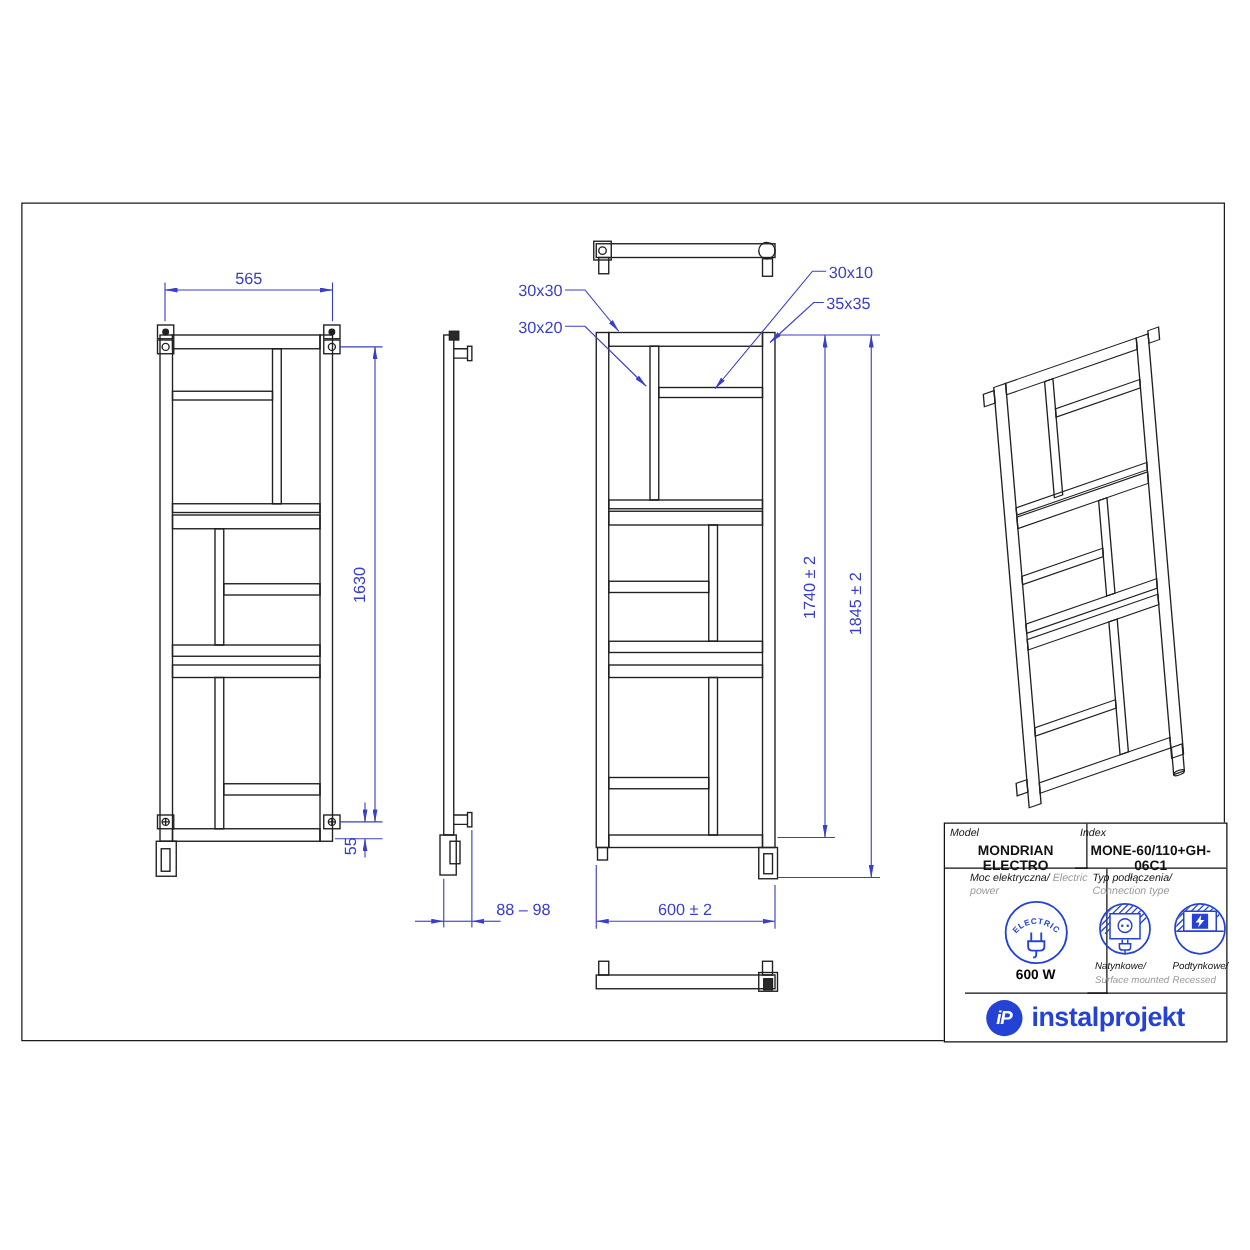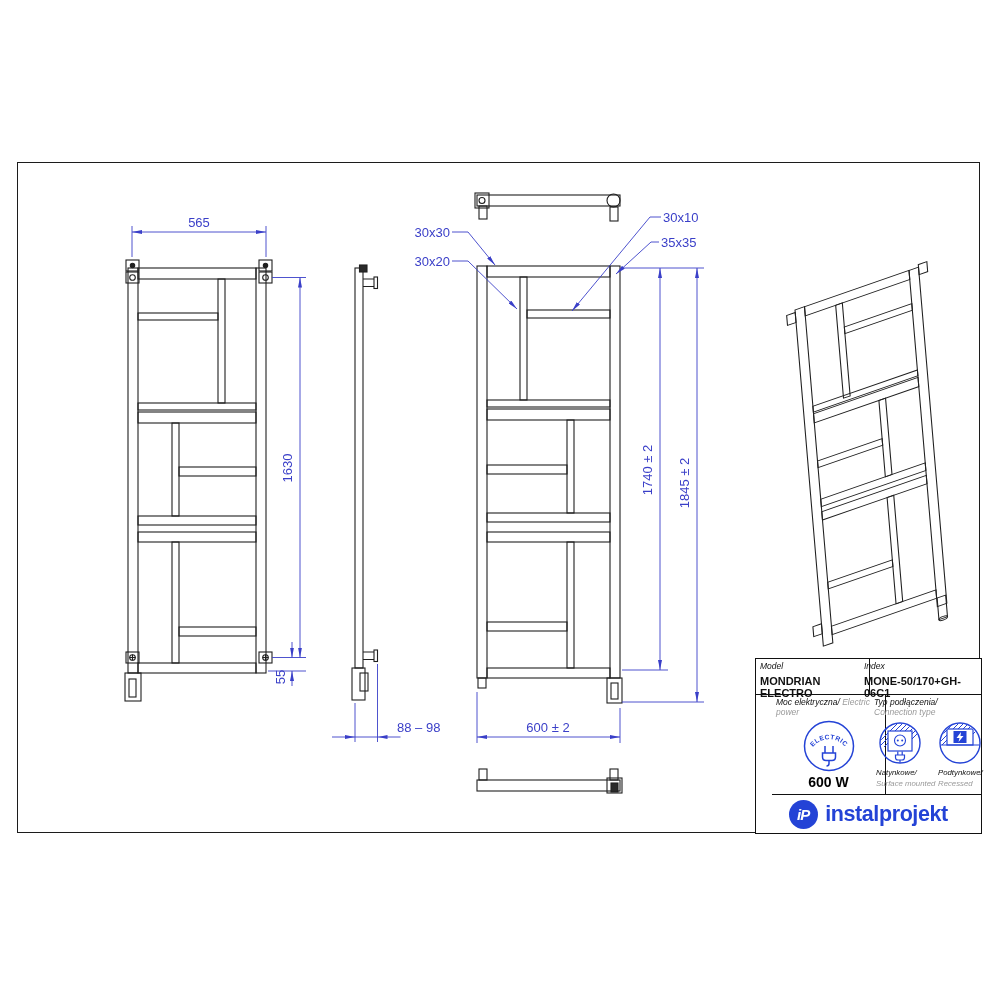--- a/index.html
+++ b/index.html
@@ -12,23 +12,23 @@
   
   #tblock{left:755px;top:658px;width:227px;height:176px;border:1.6px solid #111;box-sizing:border-box;background:#fff;}
   .cell{position:absolute;box-sizing:border-box;}
   #r1c1{left:0;top:0;width:114px;height:36px;border-right:1.4px solid #111;border-bottom:1.4px solid #111;padding:2px 4px;}
   #r1c2{left:104px;top:0;right:0;height:36px;border-bottom:1.4px solid #111;padding:2px 4px;}
   #r2c1{left:16px;top:36px;width:114px;height:100px;border-right:1.4px solid #111;border-bottom:1.4px solid #111;padding:2px 4px;}
   #r2c2{left:114px;top:36px;right:0;height:100px;border-bottom:1.4px solid #111;padding:2px 4px;}
   #r3{left:0;top:136px;right:0;bottom:0;display:flex;align-items:center;justify-content:center;gap:7px;}
   .hdr{font-size:8.5px;font-style:italic;color:#111;line-height:1.2;}
   .hdr .gray{color:#9a9a9a;}
-  .val{font-size:11px;font-weight:bold;color:#111;text-align:left;margin-top:4px;letter-spacing:0;}
+  .val{font-size:11px;font-weight:bold;color:#111;text-align:center;margin-top:4px;letter-spacing:0;}
   #power-cell-inner{display:flex;flex-direction:column;align-items:center;}
-  #power-val{font-size:14px;font-weight:bold;margin-top:1px;}
+  #power-val{font-size:11px;font-weight:bold;margin-top:1px;}
   .conn-cols{display:flex;gap:14px;margin-top:4px;margin-left:2px;}
   .conn-col{display:flex;flex-direction:column;align-items:flex-start;width:48px;}
   .conn-col svg{align-self:center;}
   .ic-lbl{font-size:7.8px;font-style:italic;color:#111;line-height:1.3;margin-top:3px;white-space:nowrap;}
   .ic-lbl2{font-size:7.8px;font-style:italic;color:#9a9a9a;line-height:1.2;white-space:nowrap;}
   #logo-mono{width:29px;height:29px;border-radius:50%;background:#2443d6;color:#fff;display:flex;
              align-items:center;justify-content:center;font-weight:bold;font-style:italic;font-size:15px;
              letter-spacing:-1px;padding-right:1px;box-sizing:border-box;}
   #logo-text{color:#2443d6;font-weight:bold;font-size:21.5px;letter-spacing:-0.4px;}
   #footnote{left:23px;top:817px;width:620px;font-size:10px;}
@@ -206,21 +206,21 @@
     </g>
   </svg>
 
   <div id="tblock" class="abs">
     <div id="r1c1" class="cell">
       <div class="hdr">Model</div>
       <div class="val">MONDRIAN ELECTRO</div>
     </div>
     <div id="r1c2" class="cell">
       <div class="hdr">Index</div>
-      <div class="val">MONE-50/170+GH-06C1</div>
+      <div class="val">MONE-60/110+GH-06C1</div>
     </div>
 
     <div id="r2c1" class="cell">
       <div class="hdr"><span>Moc elektryczna/</span><span class="gray"> Electric power</span></div>
       <div id="power-cell-inner">
         <svg width="54" height="54" viewBox="0 0 54 54" style="margin-top:2px;">
           <defs>
               <path id="arcE" d="M 8 33 A 20.5 20.5 0 0 1 46 33"></path>
             </defs>
           <circle cx="27" cy="27" r="24.5" fill="none" stroke="#2443d6" stroke-width="1.5"></circle>

